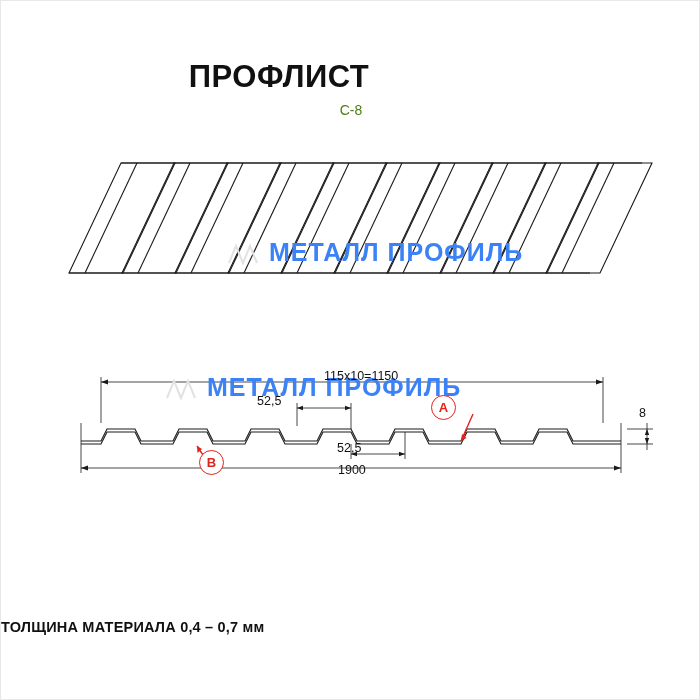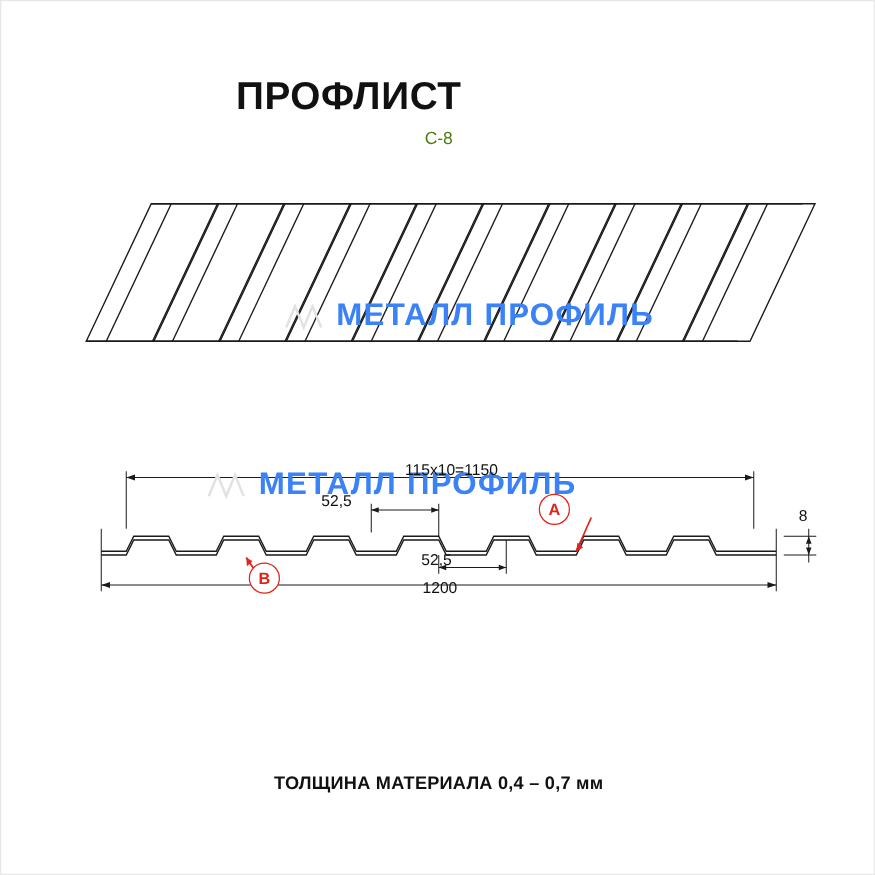--- a/index.html
+++ b/index.html
@@ -40,21 +40,21 @@
     text-align: center;
     font-size: 14px;
     font-weight: normal;
     color: #4d7c0f;
   }
   .footer {
     position: absolute;
     top: 618px;
     left: 0;
     width: 700px;
-    text-align: center;
+    text-align: left;
     font-size: 14.5px;
     font-weight: bold;
     color: #111;
     letter-spacing: 0.2px;
   }
   .iso-wrap {
     position: absolute;
     top: 140px;
     left: 60px;
     width: 580px;
@@ -242,20 +242,20 @@
         <g fill="none" stroke="#e2e2e2" stroke-width="2">
           <path d="M3 22 L10 5 L17 22 L24 5 L31 22"></path>
         </g>
       </svg>
     </span><span>МЕТАЛЛ ПРОФИЛЬ</span>
   </div>
 
   <div class="dim-label" style="top:368px; left:323px;">115х10=1150</div>
   <div class="dim-label" style="top:393px; left:256px;">52,5</div>
   <div class="dim-label" style="top:440px; left:336px;">52,5</div>
-  <div class="dim-label" style="top:462px; left:337px;">1200</div>
+  <div class="dim-label" style="top:462px; left:337px;">1900</div>
   <div class="dim-label" style="top:405px; left:638px;">8</div>
 
   <div class="callout" style="top:394px; left:430px;">A</div>
   <div class="callout" style="top:449px; left:198px;">B</div>
 
   <div class="footer">ТОЛЩИНА МАТЕРИАЛА 0,4 – 0,7 мм</div>
 </div>
 
 </body></html>

